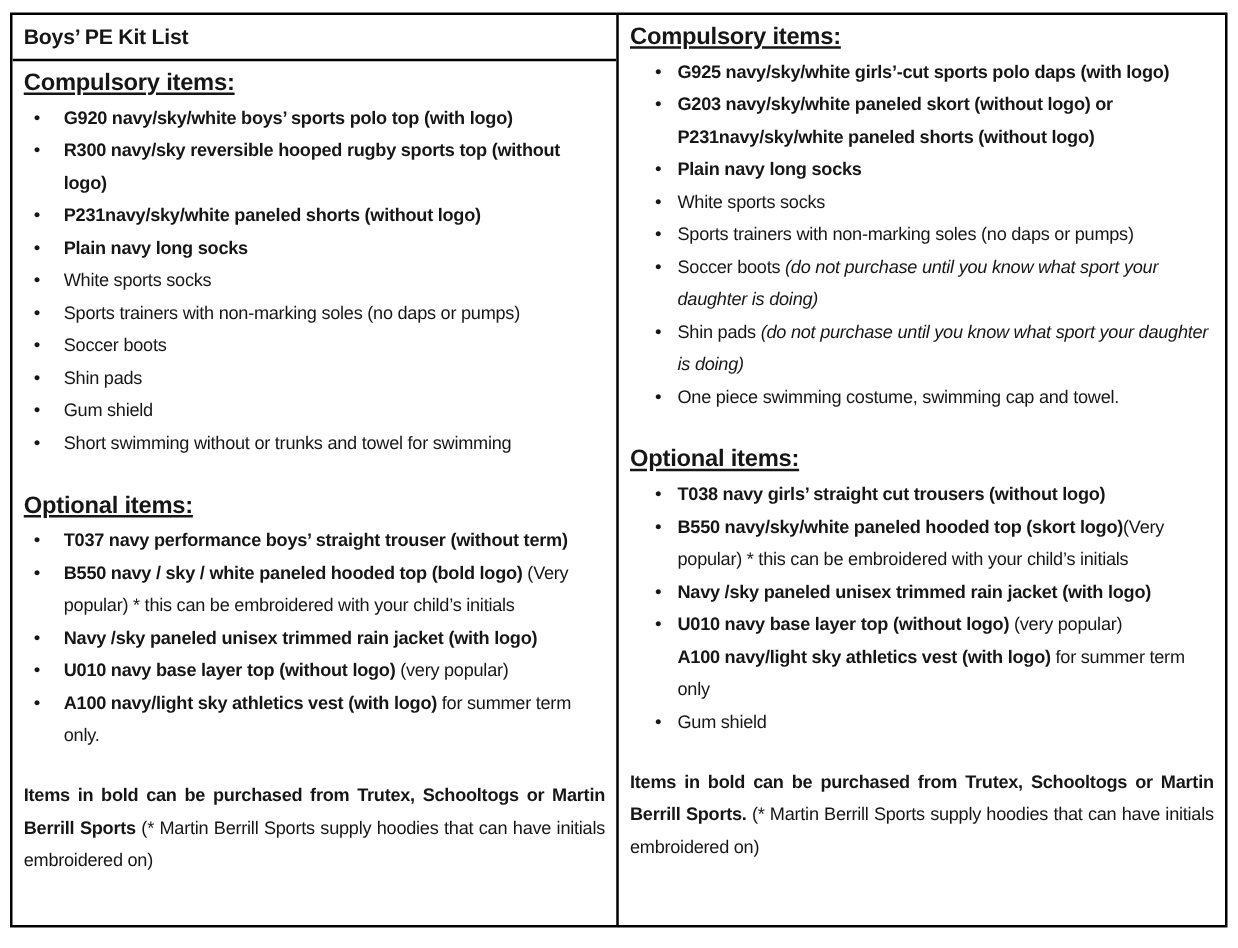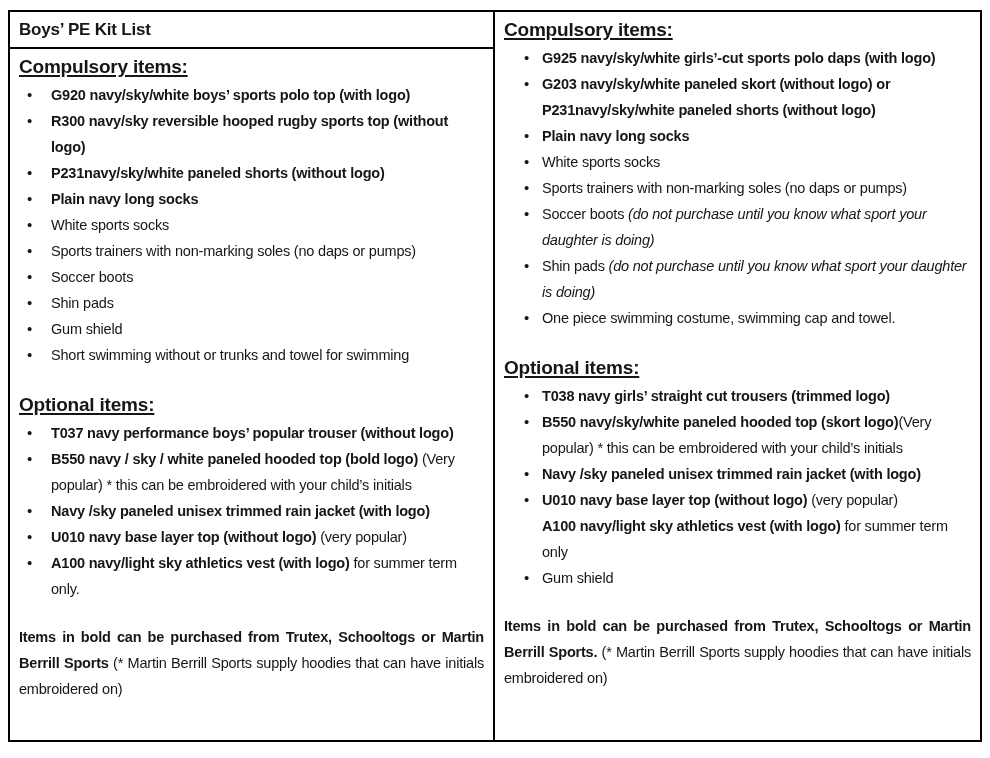--- a/index.html
+++ b/index.html
@@ -146,21 +146,21 @@
                 <span class="bullet">•</span>
                 <span class="item-text"><span class="seg-r">Short swimming without or trunks and towel for swimming</span></span>
               </li>
             </ul>
           </div>
           <div class="kit-section">
             <div class="section-heading">Optional items:</div>
             <ul class="kit-list">
               <li class="kit-item">
                 <span class="bullet">•</span>
-                <span class="item-text"><span class="seg-b">T037 navy performance boys’ popular trouser (without logo)</span></span>
+                <span class="item-text"><span class="seg-b">T037 navy performance boys’ straight trouser (without term)</span></span>
               </li>
               <li class="kit-item">
                 <span class="bullet">•</span>
                 <span class="item-text"><span class="seg-b">B550 navy / sky / white paneled hooded top (bold logo)</span><span class="seg-r"> (Very popular) * this can be embroidered with your child’s initials</span></span>
               </li>
               <li class="kit-item">
                 <span class="bullet">•</span>
                 <span class="item-text"><span class="seg-b">Navy /sky paneled unisex trimmed rain jacket (with logo)</span></span>
               </li>
               <li class="kit-item">
@@ -213,21 +213,21 @@
                 <span class="bullet">•</span>
                 <span class="item-text"><span class="seg-r">One piece swimming costume, swimming cap and towel.</span></span>
               </li>
             </ul>
           </div>
           <div class="kit-section">
             <div class="section-heading">Optional items:</div>
             <ul class="kit-list">
               <li class="kit-item">
                 <span class="bullet">•</span>
-                <span class="item-text"><span class="seg-b">T038 navy girls’ straight cut trousers (trimmed logo)</span></span>
+                <span class="item-text"><span class="seg-b">T038 navy girls’ straight cut trousers (without logo)</span></span>
               </li>
               <li class="kit-item">
                 <span class="bullet">•</span>
                 <span class="item-text"><span class="seg-b">B550 navy/sky/white paneled hooded top (skort logo)</span><span class="seg-r">(Very popular) * this can be embroidered with your child’s initials</span></span>
               </li>
               <li class="kit-item">
                 <span class="bullet">•</span>
                 <span class="item-text"><span class="seg-b">Navy /sky paneled unisex trimmed rain jacket (with logo)</span></span>
               </li>
               <li class="kit-item">

